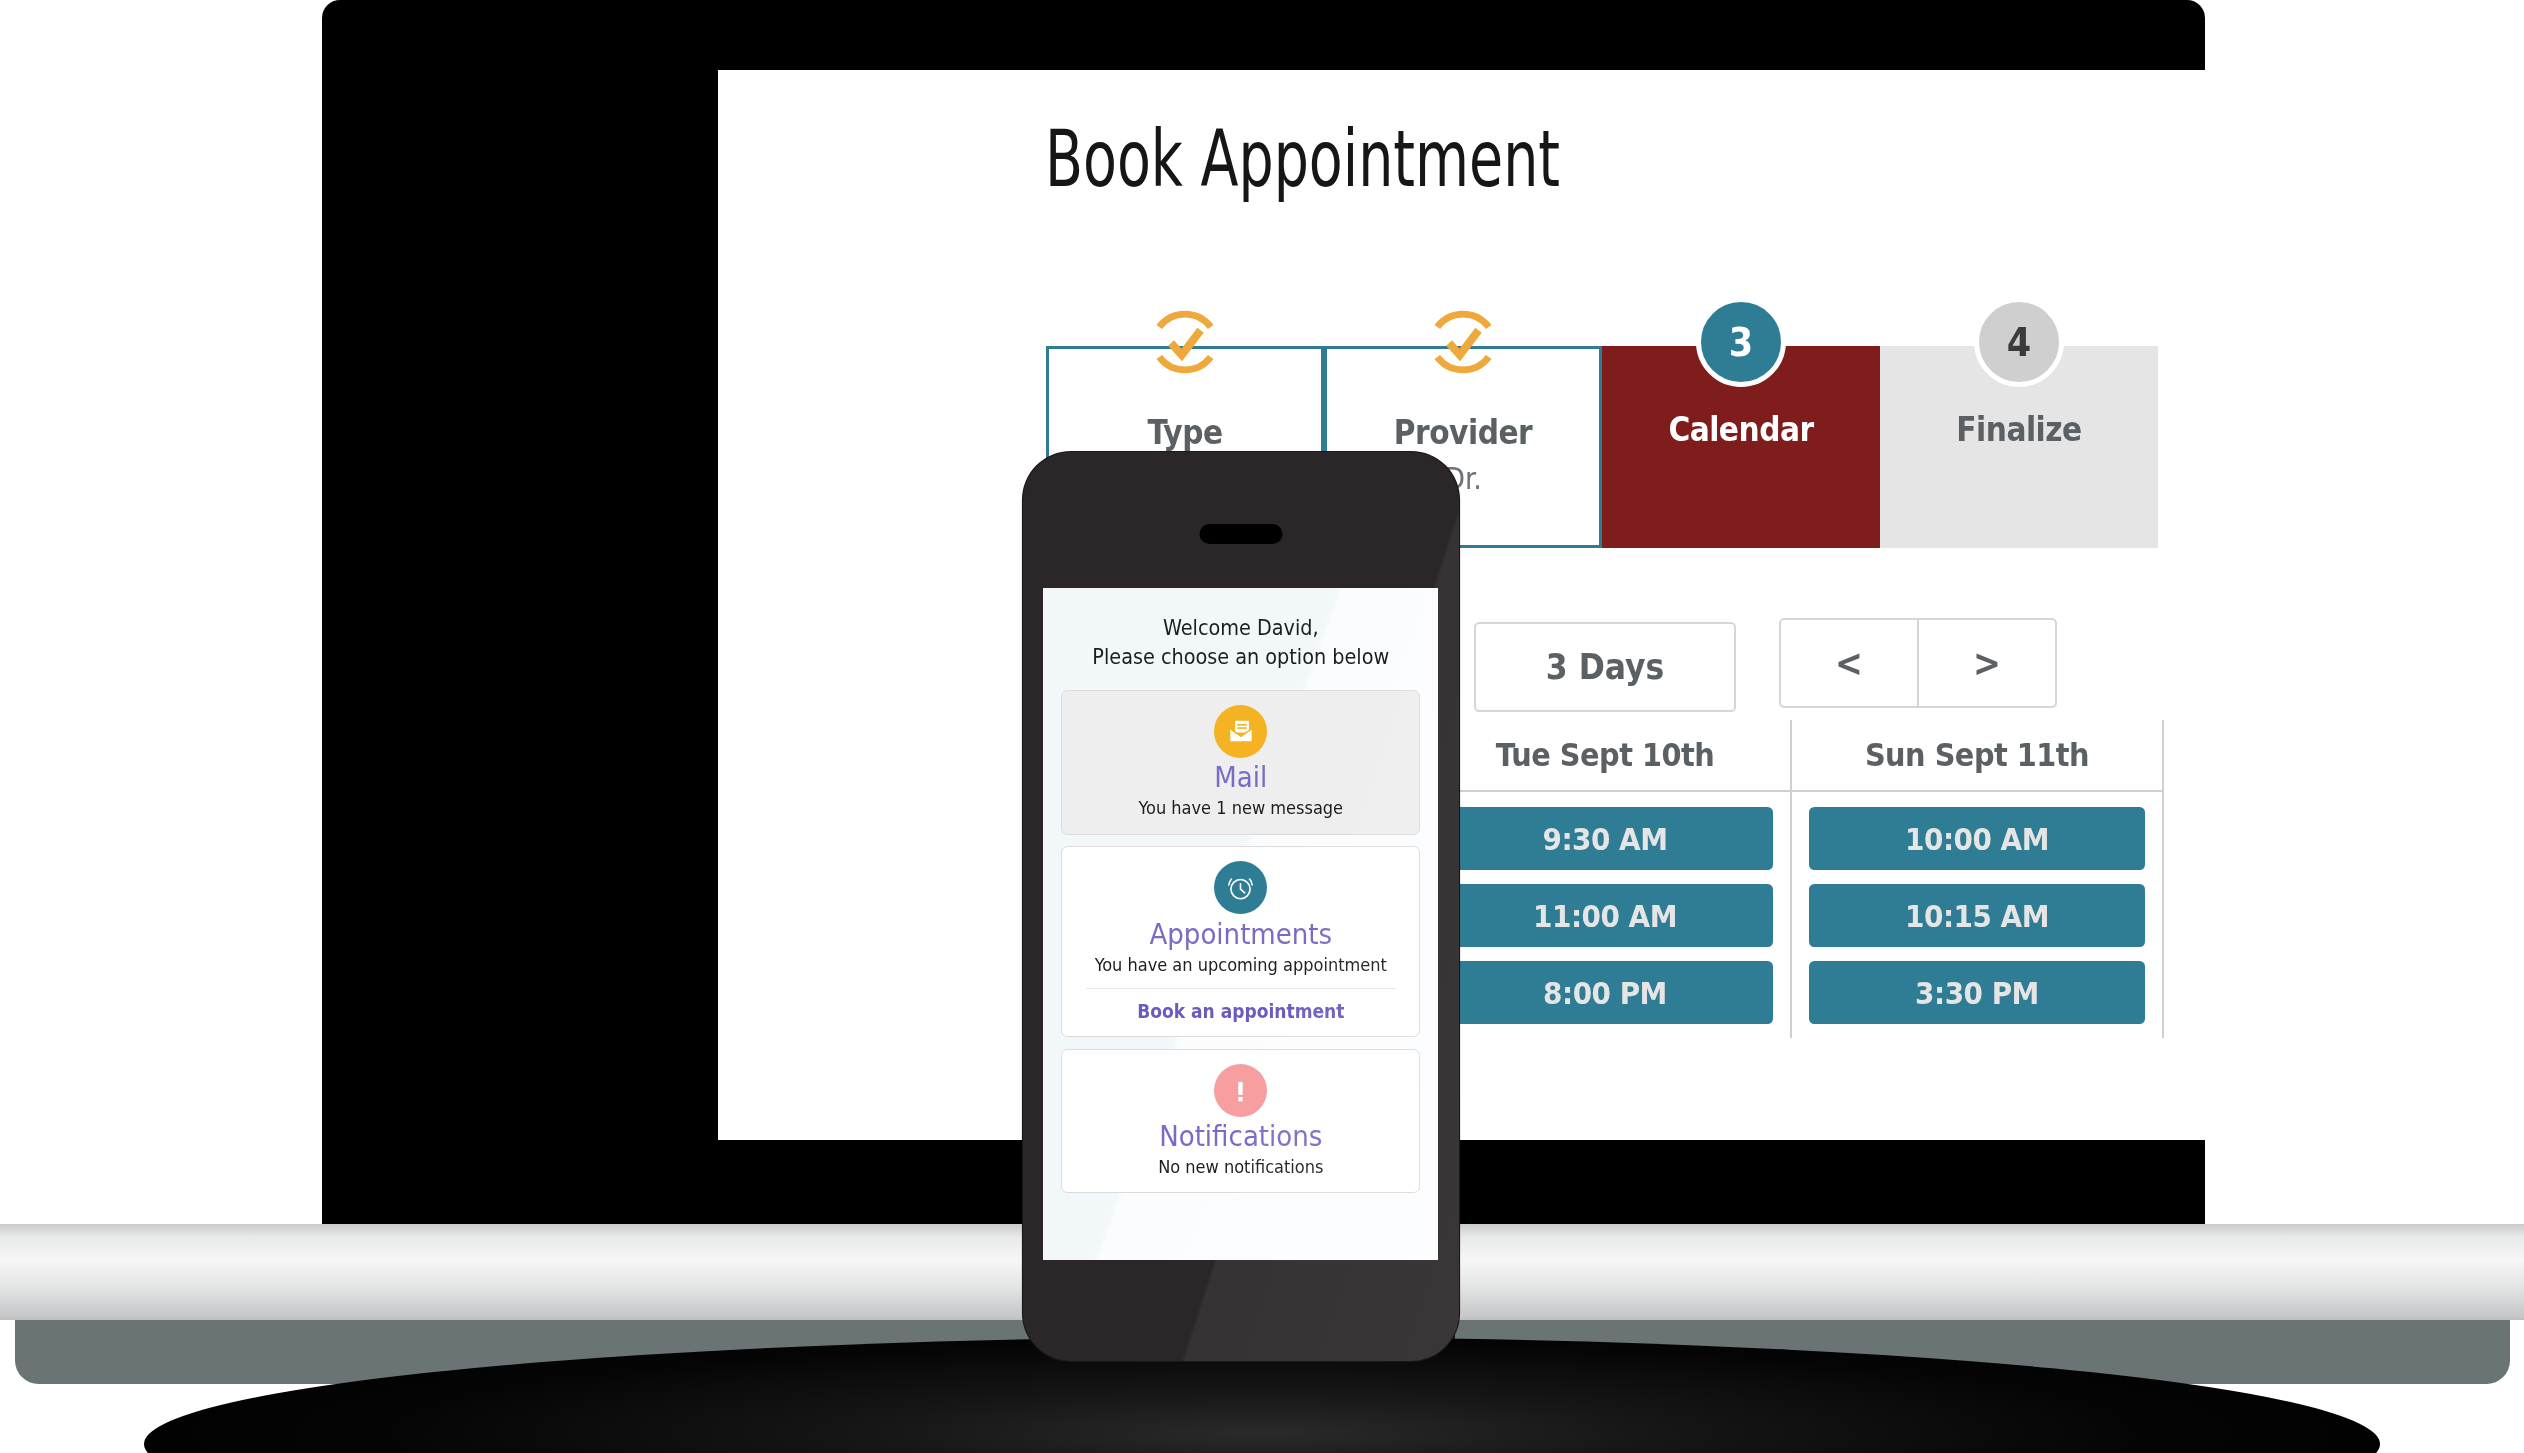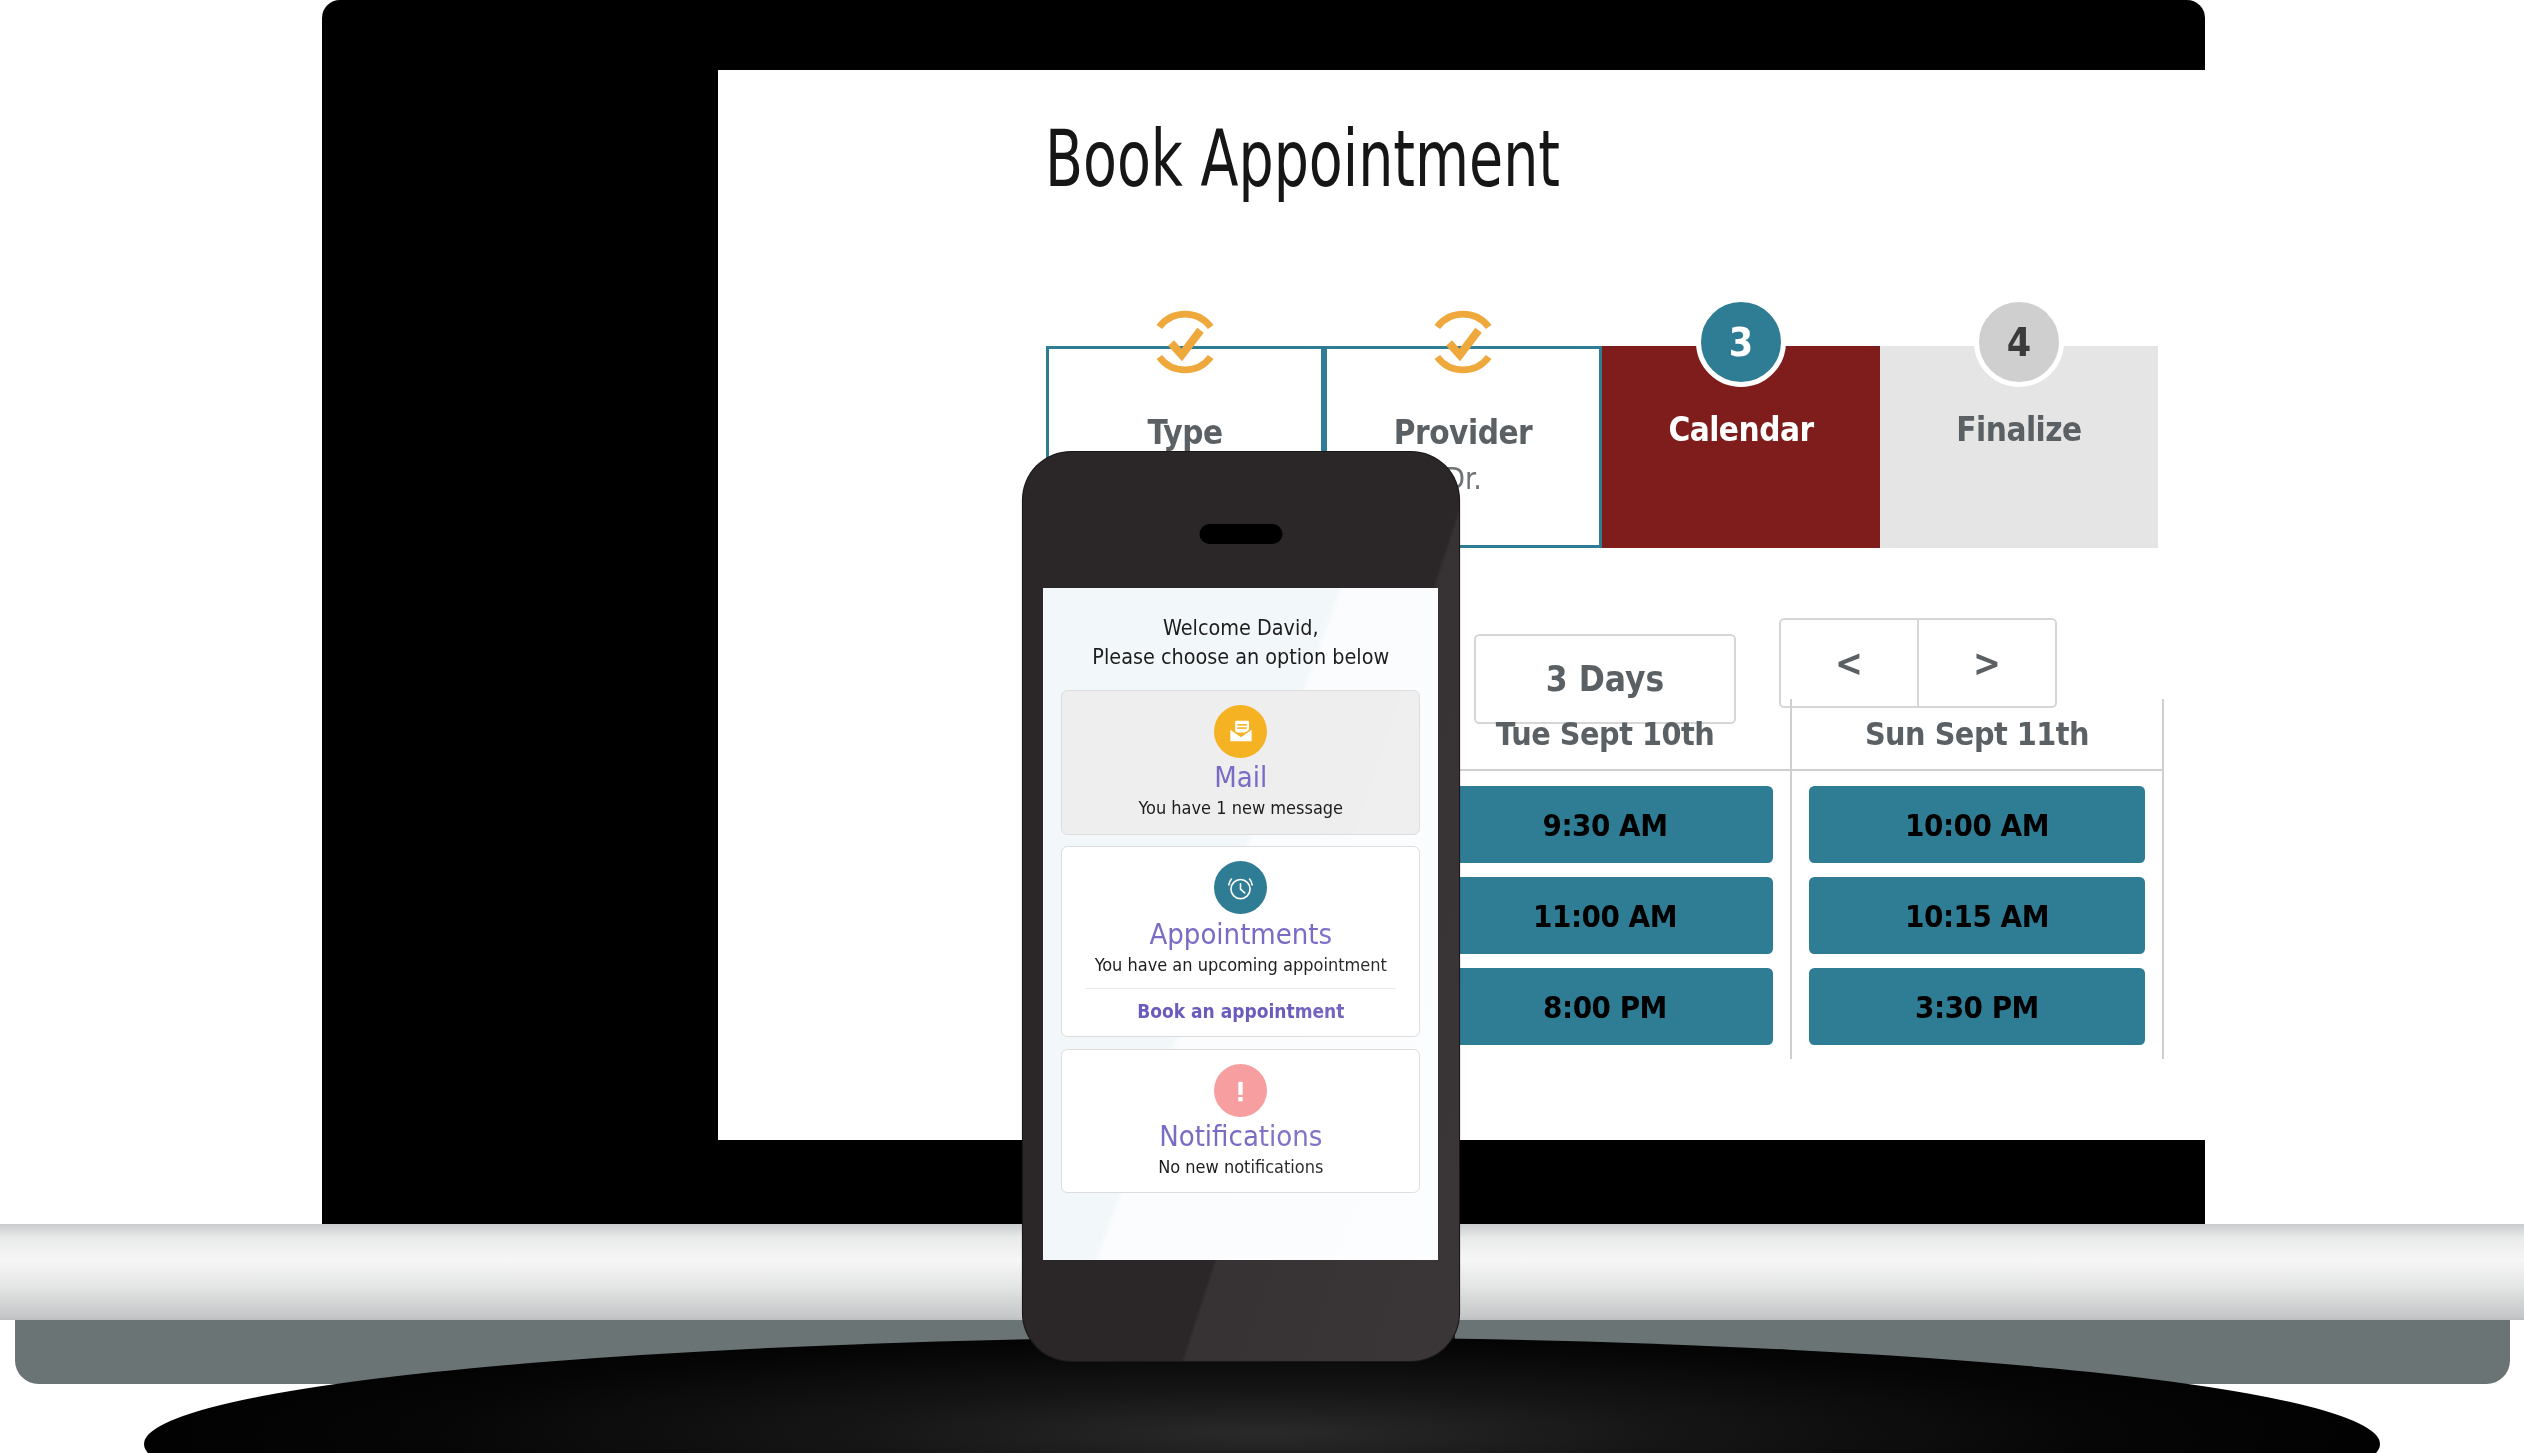--- a/index.html
+++ b/index.html
@@ -80,21 +80,21 @@
   .badge-check{position:relative;width:90px;height:90px;}
   .badge-check svg{position:absolute;left:0;top:0;}
 
   
   #cal-toolbar{position:absolute;left:328px;top:548px;width:1118px;height:91px;}
   #cal-range{
     position:absolute;left:0;top:18px;width:300px;text-align:center;
     font-size:35px;font-weight:700;color:#5a6063;font-stretch:condensed;letter-spacing:-0.5px;
   }
   #range-select{
-    position:absolute;left:428px;top:16px;width:262px;height:90px;
+    position:absolute;left:428px;top:4px;width:262px;height:90px;
     border:2.1px solid #d6d6d6;border-radius:5.3px;background:#ffffff;box-sizing:border-box;
     display:flex;align-items:center;justify-content:center;
     font-size:35px;font-weight:700;color:#5a6063;font-stretch:condensed;
   }
   #pager{
     position:absolute;left:733px;top:0;width:278px;height:90px;
     border:2.1px solid #d6d6d6;border-radius:5.3px;background:#ffffff;box-sizing:border-box;
     display:flex;
   }
   .pager-btn{
@@ -109,23 +109,23 @@
     display:flex;border-left:2.1px solid #cfcfcf;box-sizing:border-box;align-items:center;
   }
   .day-col{flex:1;box-sizing:border-box;border-right:2.1px solid #cfcfcf;}
   .day-head{
     height:70px;border-bottom:2.1px solid #cfcfcf;
     display:flex;align-items:center;justify-content:center;
     font-size:32px;font-weight:700;color:#5a6063;font-stretch:condensed;letter-spacing:-0.5px;
   }
   .day-slots{padding:15px 17px 0 17px;}
   .slot{
-    height:77px;background:#2F7C95;border-radius:5.3px;margin-bottom:14px;
-    display:flex;align-items:center;justify-content:center;
-    color:#000000;font-size:31px;font-weight:700;font-stretch:condensed;letter-spacing:-0.5px;
+    height:63px;background:#2F7C95;border-radius:5.3px;margin-bottom:14px;
+    display:flex;align-items:center;justify-content:center;
+    color:#e5e5e5;font-size:31px;font-weight:700;font-stretch:condensed;letter-spacing:-0.5px;
   }
 
   
   #phone{
     position:absolute;left:1023px;top:452px;width:436px;height:909px;
     border-radius:48px;background:#2b2627;overflow:hidden;
     box-shadow:0 0 0 1.1px #1b1818;
   }
   #phone-sheen{
     position:absolute;left:0;top:0;width:100%;height:100%;

